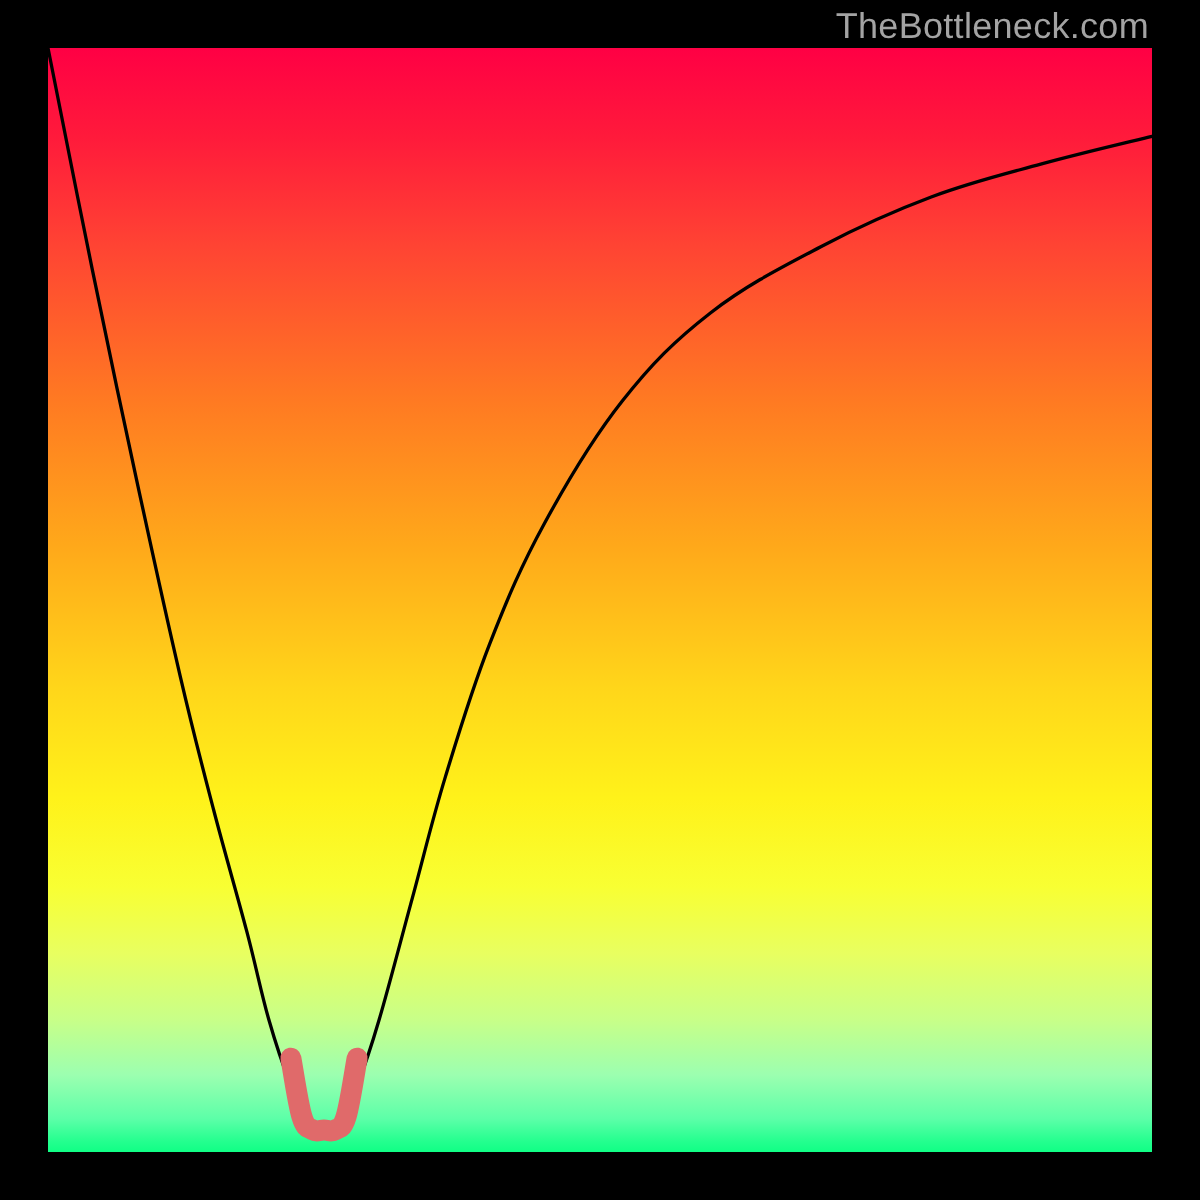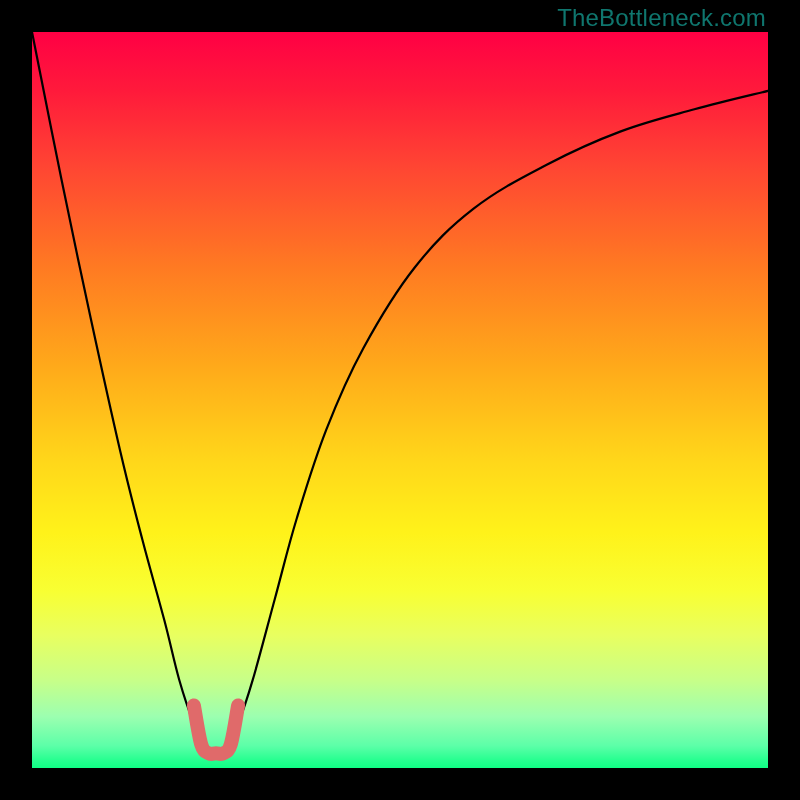--- a/index.html
+++ b/index.html
@@ -40,21 +40,21 @@
       #9cffb0 93%,
       #5cffa8 97%,
       #25ff8f 99%,
       #10ff85 100%
     );
   }
   .watermark-link {
     position: absolute;
     top: 4px;
     right: 34px;
-    color: #0f766e;
+    color: #a3a3a3;
     font-size: 24px;
     font-weight: 400;
     letter-spacing: 0.2px;
     text-decoration: none;
     cursor: pointer;
   }
   svg.curve-layer {
     position: absolute;
     top: 32px;
     left: 32px;

